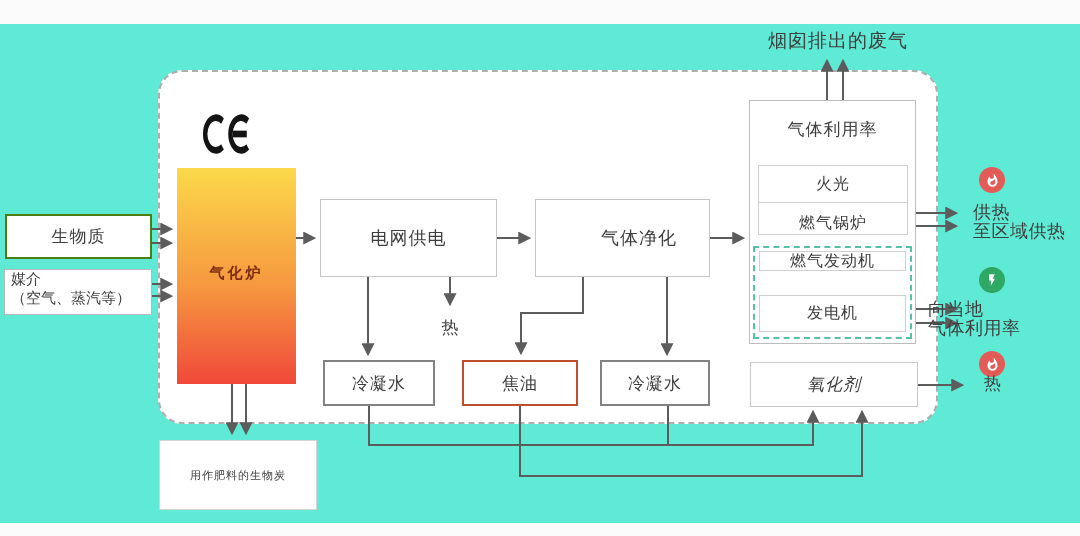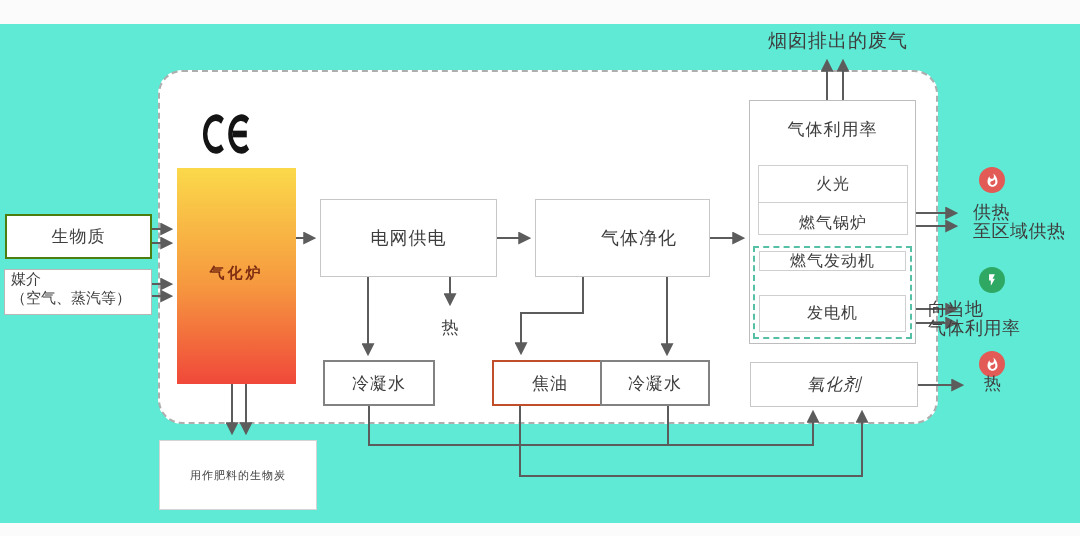--- a/index.html
+++ b/index.html
@@ -35,21 +35,21 @@
   .util-outer{left:749px;top:100px;width:167px;height:244px;border:1.5px solid #bdbdbd;}
   .util-title{left:749px;top:118px;width:167px;text-align:center;font-size:17px;letter-spacing:1px;}
   .flare{left:758px;top:157px;width:150px;height:39px;border:1px solid #cfcfcf;font-size:16px;margin-top:8px;}
   .boiler{left:758px;top:202px;width:150px;height:33px;border:1px solid #cfcfcf;font-size:16px;align-items:flex-end;}
   .chp-group{position:absolute;left:753px;top:246px;width:159px;height:93px;
              border:2px dashed #55c0a5;box-sizing:border-box;z-index:3;background:transparent;}
   .engine{left:759px;top:251px;width:147px;height:20px;border:1px solid #cfcfcf;font-size:16px;z-index:4;}
   .generator{left:759px;top:295px;width:147px;height:37px;border:1px solid #cfcfcf;font-size:16px;z-index:4;}
 
   .cond1{left:323px;top:360px;width:112px;height:46px;border:2px solid #828282;}
-  .tar{left:462px;top:360px;width:116px;height:46px;border:2px solid #c14e2b;margin-left:30px;}
+  .tar{left:462px;top:360px;width:116px;height:46px;border:2px solid #c14e2b;}
   .cond2{left:600px;top:360px;width:110px;height:46px;border:2px solid #828282;}
   .oxidizer{left:750px;top:362px;width:168px;height:45px;font-style:italic;}
   .biochar{left:159px;top:440px;width:158px;height:70px;border:1.5px solid #d4d4d4;font-size:11px;}
 
   .chimney-lbl{left:748px;top:28px;width:180px;text-align:center;font-size:19px;letter-spacing:1px;}
   .heat-mid{left:436px;top:316px;width:28px;text-align:center;font-size:17px;}
 
   .out-icon{position:absolute;width:26px;height:26px;border-radius:50%;z-index:3;
             display:flex;align-items:center;justify-content:center;}
   .icon-heat1{left:979px;top:167px;background:#e25b56;}

